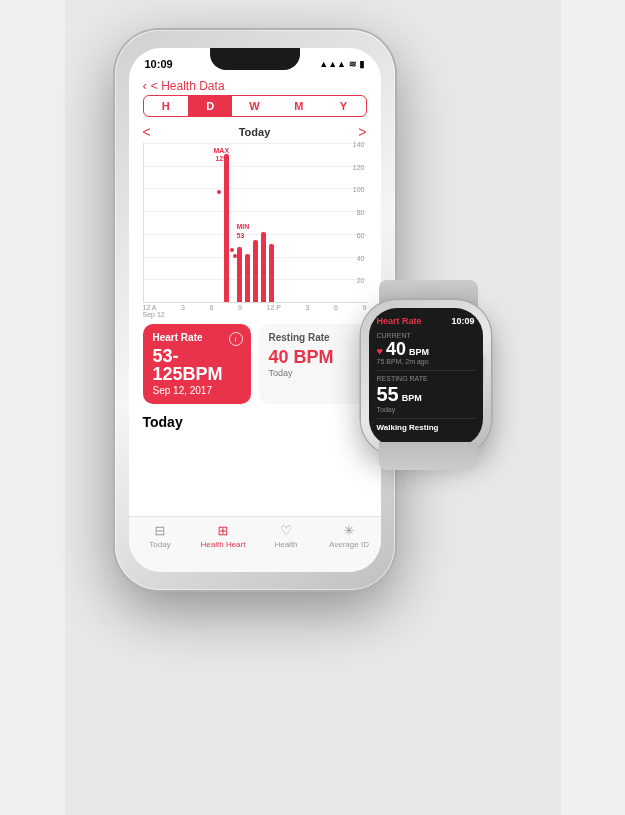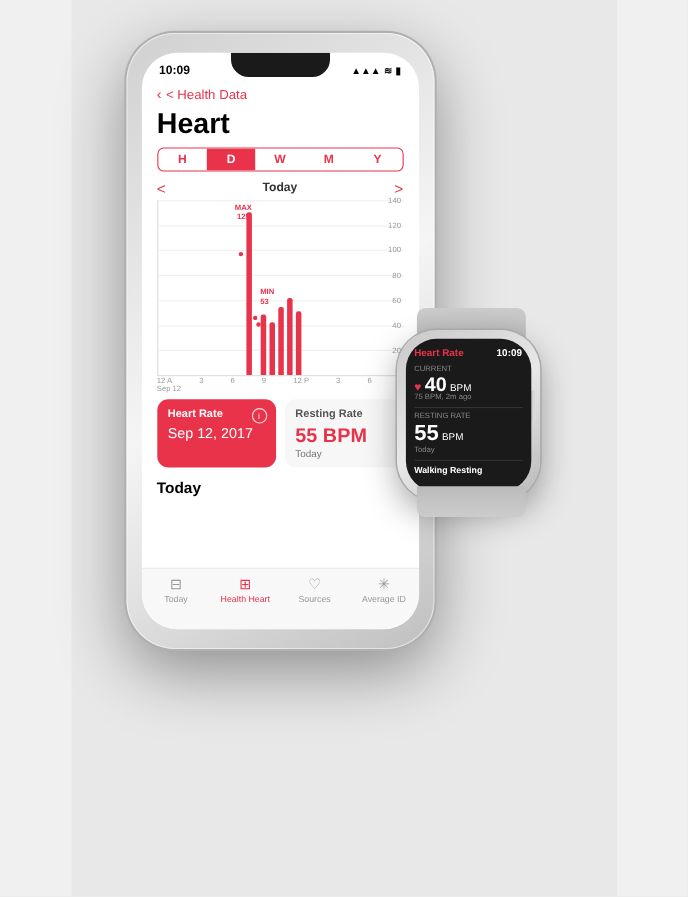--- a/index.html
+++ b/index.html
@@ -199,21 +199,21 @@
       margin-bottom: 4px;
     }
 
     .card-heart-bpm {
       font-size: 18px;
       font-weight: 700;
       line-height: 1;
     }
 
     .card-heart-date {
-      font-size: 13px;
+      font-size: 10px;
       margin-top: 2px;
     }
 
     .card-info-icon {
       position: absolute;
       top: 8px;
       right: 8px;
       width: 14px;
       height: 14px;
       border: 1.5px solid rgba(255,255,255,0.8);
@@ -374,21 +374,21 @@
     .watch-bpm-main {
       font-size: 18px;
       font-weight: 700;
       color: #fff;
       line-height: 1;
     }
 
     .watch-bpm-unit {
       font-size: 9px;
       color: #fff;
-      font-weight: 400;
+      font-weight: 700;
       text-align: right;
     }
 
     .watch-bpm-sub {
       font-size: 7px;
       color: #888;
     }
 
     .watch-divider {
       height: 1px;
@@ -455,21 +455,20 @@
           <span>≋</span>
           <span>▮</span>
         </div>
       </div>
 
       <div class="back-nav">
         <span class="back-chevron">‹</span>
         <span>&lt; Health Data</span>
       </div>
 
-      <div class="page-title">Heart</div>
 
       <div class="time-tabs">
         <div class="time-tab">H</div>
         <div class="time-tab active">D</div>
         <div class="time-tab">W</div>
         <div class="time-tab">M</div>
         <div class="time-tab">Y</div>
       </div>
 
       <div class="chart-nav">
@@ -539,43 +538,44 @@
         <span>9</span>
       </div>
       <div class="chart-x-sub">
         <span>Sep 12</span>
       </div>
 
       <div class="bottom-cards">
         <div class="card-heart">
           <div class="card-info-icon">i</div>
           <div class="card-heart-title">Heart Rate</div>
+          <div class="card-heart-bpm">53-125BPM</div>
           <div class="card-heart-date">Sep 12, 2017</div>
         </div>
         <div class="card-resting">
           <div class="card-resting-title">Resting Rate</div>
-          <div class="card-resting-bpm">55 BPM</div>
+          <div class="card-resting-bpm">40 BPM</div>
           <div class="card-resting-sub">Today</div>
         </div>
       </div>
 
       <div class="today-label">Today</div>
 
       <div class="tab-bar">
         <div class="tab-item">
           <span class="tab-icon" style="font-size:13px;">⊟</span>
           <span class="tab-text">Today</span>
         </div>
         <div class="tab-item">
           <span class="tab-icon active" style="font-size:13px;">⊞</span>
           <span class="tab-text active">Health Heart</span>
         </div>
         <div class="tab-item">
           <span class="tab-icon" style="font-size:13px;">♡</span>
-          <span class="tab-text">Sources</span>
+          <span class="tab-text">Health</span>
         </div>
         <div class="tab-item">
           <span class="tab-icon" style="font-size:13px;">✳</span>
           <span class="tab-text">Average ID</span>
         </div>
       </div>
     </div>
   </div>
 
   <div class="watch">

